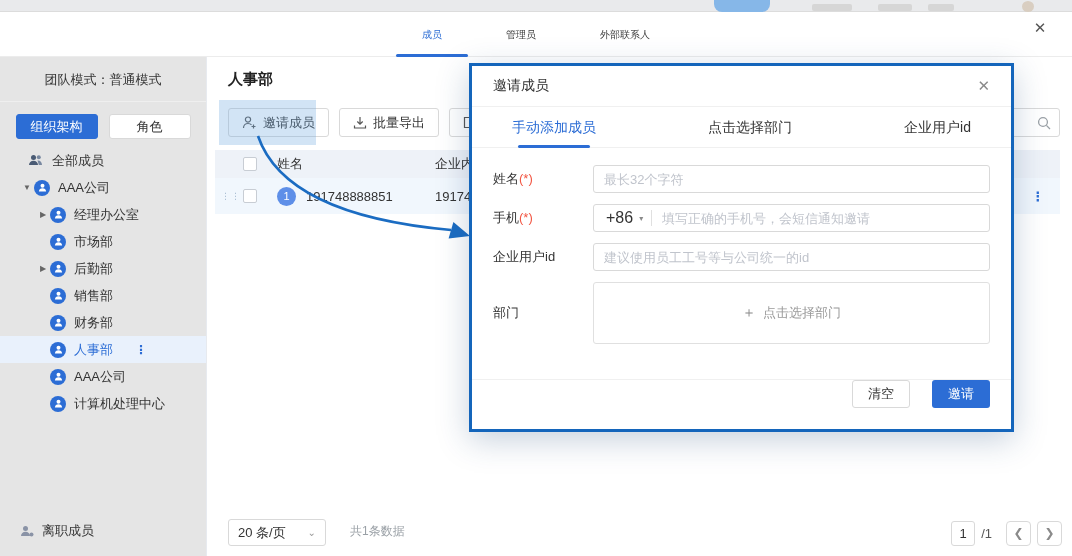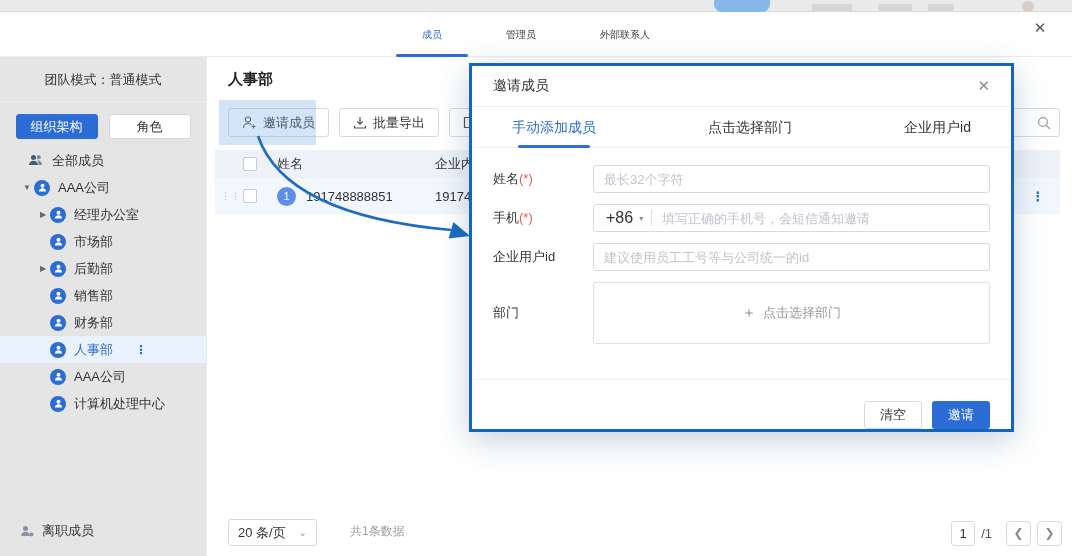--- a/index.html
+++ b/index.html
@@ -65,21 +65,21 @@
     padding-left:6px; }
   .t-head { height:28px; background:#eef2f8; font-size:13px; color:#333; }
   .t-row  { height:36px; background:#f1f7fd; font-size:13px; color:#333; }
   .chk { width:14px; height:14px; border:1px solid #c8cdd4; border-radius:2px; background:#fff; }
   .drag { color:#a9bed3; font-size:9px; line-height:6px; letter-spacing:1px; width:12px; }
   .cell-name { display:flex; align-items:center; gap:10px; }
   .avatar { width:19px; height:19px; border-radius:50%; background:#5e8fe8; color:#fff;
     font-size:11px; display:flex; align-items:center; justify-content:center; }
   .row-more { color:#2c6dd5; font-weight:bold; text-align:center; cursor:pointer; }
   
-  .pagesize { position:absolute; left:20px; bottom:10px; width:89px; height:27px;
+  .pagesize { position:absolute; left:20px; bottom:10px; width:98px; height:27px;
     border:1px solid #d9d9d9; border-radius:3px; display:flex; align-items:center;
     padding:0 9px; color:#333; cursor:pointer; background:#fff; }
   .pagesize .chev { margin-left:auto; color:#999; font-size:10px; }
   .total-info { position:absolute; left:142px; bottom:16px; color:#9aa0a6; font-size:12px; }
   .pager { position:absolute; right:10px; bottom:10px; display:flex; align-items:center; gap:6px; }
   .page-num { width:24px; height:25px; border:1px solid #d9d9d9; border-radius:3px;
     text-align:center; line-height:23px; color:#333; background:#fff; }
   .page-total { color:#555; margin-right:8px; }
   .pg-btn { width:25px; height:25px; border:1px solid #d9d9d9; border-radius:4px; background:#fff;
     color:#8a8a8a; text-align:center; line-height:23px; font-size:12px; cursor:pointer; }
@@ -109,21 +109,21 @@
     font-family:"Liberation Sans","DejaVu Sans",sans-serif; }
   .f-input input::placeholder { color:#c0c4cc; }
   .cc { padding:0 6px 0 12px; color:#333; font-size:16px; cursor:pointer; }
   .cc-caret { color:#8a8a8a; font-size:8px; margin-right:8px; cursor:pointer; }
   .cc-div { width:1px; height:16px; background:#e0e0e0; }
   .dept-row { align-items:center; }
   .dept-box { flex:1; height:62px; border:1px solid #e0e0e0; border-radius:3px;
     display:flex; align-items:center; justify-content:center; color:#999; cursor:pointer; gap:7px; }
   .dept-box .plus { font-size:14px; color:#8a8a8a; }
   .m-foot { position:absolute; left:0; bottom:0; width:100%; height:50px; border-top:1px solid #f0f0f0;
-    display:flex; align-items:flex-end; justify-content:flex-end; padding:0 21px; gap:10px; }
+    display:flex; align-items:flex-start; justify-content:flex-end; padding:0 21px; gap:22px; }
   .btn-plain { min-width:54px; height:28px; padding:0 15px; border:1px solid #d9d9d9; border-radius:3px;
     background:#fff; color:#333; font-size:13px; cursor:pointer;
     font-family:"Liberation Sans","DejaVu Sans",sans-serif; }
   .btn-primary { min-width:58px; height:28px; padding:0 16px; border:0; border-radius:3px;
     background:#2c6dd5; color:#fff; font-size:13px; cursor:pointer;
     font-family:"Liberation Sans","DejaVu Sans",sans-serif; }
 </style>
 </head>
 <body>
 

